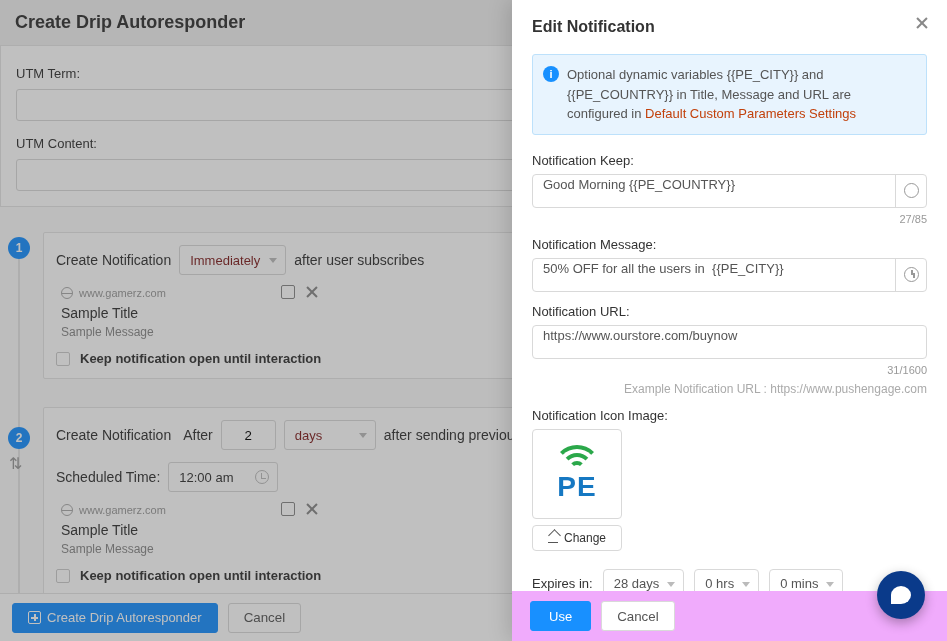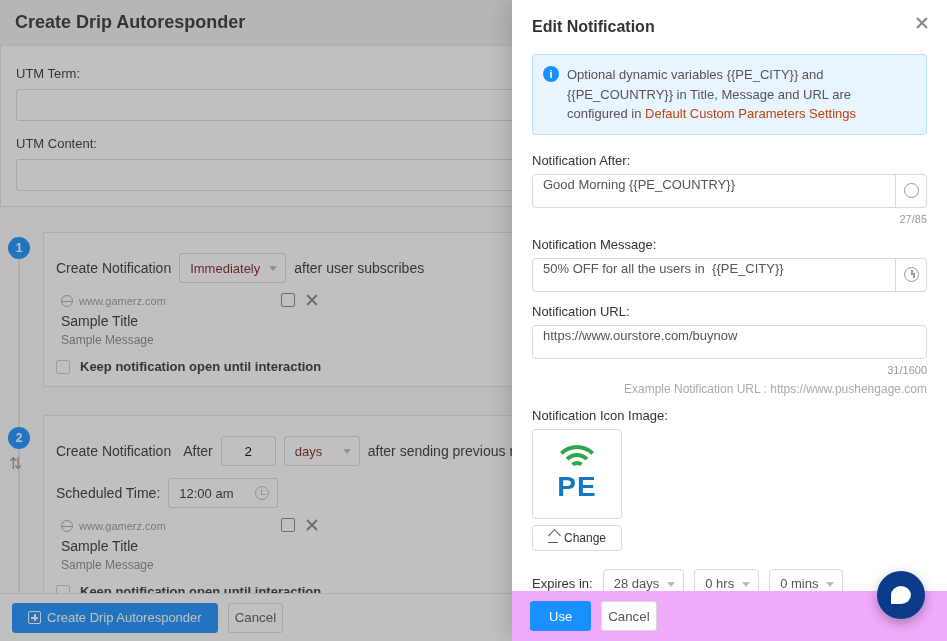--- a/index.html
+++ b/index.html
@@ -12,21 +12,21 @@
   .utm-block { padding: 5px 15px 15px 15px; background: #fff; margin-bottom: 25px; border: 1px solid #e5e5e5; border-top: none; }
   .utm-label { font-size: 13px; margin: 15px 0 8px 0; }
   .utm-input { width: 100%; height: 32px; border: 1px solid #d9d9d9; border-radius: 3px; background: #fff; padding: 0 10px; }
 
   .timeline { position: relative; margin: 0 15px; padding-left: 28px; }
   .timeline::before { content: ""; position: absolute; left: 3px; top: 20px; bottom: -50px; width: 2px; background: #e5e5e5; }
   .step-bubble { position: absolute; left: -7px; width: 22px; height: 22px; border-radius: 50%; background: #1890ff; color: #fff; font-size: 12px; font-weight: 600; display: flex; align-items: center; justify-content: center; }
   .step-swap { position: absolute; left: -6px; color: #999; font-size: 16px; }
 
   .notif-card { background: #fff; border: 1px solid #e5e5e5; border-radius: 2px; padding: 12px; margin-bottom: 28px; position: relative; }
-  .card-head { display: flex; align-items: center; gap: 8px; margin-bottom: 12px; flex-wrap: wrap; margin-top: 8px; }
+  .card-head { display: flex; align-items: center; gap: 8px; margin-bottom: 12px; flex-wrap: wrap; }
   .card-head-txt { font-size: 14px; }
   .mini-select { height: 30px; border: 1px solid #d9d9d9; border-radius: 3px; padding: 0 25px 0 10px; background: #fff; display: inline-flex; align-items: center; gap: 6px; color: #7f1d1d; position: relative; }
   .chev { width: 0; height: 0; border-left: 4px solid transparent; border-right: 4px solid transparent; border-top: 5px solid #bbb; display: inline-block; position: absolute; right: 8px; top: 50%; margin-top: -2px; }
   .mini-input { width: 55px; height: 30px; border: 1px solid #d9d9d9; border-radius: 3px; text-align: center; background: #fff; }
   .time-input { height: 30px; border: 1px solid #d9d9d9; border-radius: 3px; padding: 0 28px 0 10px; width: 110px; position: relative; display: inline-flex; align-items: center; }
   .clock { position: absolute; right: 8px; top: 50%; transform: translateY(-50%); width: 14px; height: 14px; border: 1px solid #bbb; border-radius: 50%; }
   .clock::after { content: ""; position: absolute; left: 50%; top: 50%; width: 4px; height: 5px; border-left: 1px solid #bbb; border-bottom: 1px solid #bbb; transform: translate(-1px,-4px); }
 
   .notif-body { position: relative; padding-left: 5px; }
   .notif-site { display: flex; align-items: center; gap: 6px; color: #999; font-size: 11px; margin-bottom: 6px; }
@@ -44,21 +44,21 @@
   .pe-txt { font-family: Arial, sans-serif; font-weight: 700; color: #1678c2; font-size: 17px; letter-spacing: 1px; }
   .keep-open { display: flex; align-items: center; gap: 10px; margin-top: 12px; }
   .checkbox { width: 14px; height: 14px; border: 1px solid #ccc; background: #fff; border-radius: 2px; }
   .keep-txt { font-weight: 600; font-size: 13px; }
 
   .footer-bar { position: absolute; left: 0; bottom: 0; width: 512px; height: 48px; background: #fff; border-top: 1px solid #e5e5e5; display: flex; align-items: center; padding: 0 12px; gap: 10px; }
   .btn-primary { background: #1890ff; color: #fff; border: 1px solid #1890ff; border-radius: 3px; height: 30px; padding: 0 15px; display: inline-flex; align-items: center; gap: 6px; font-size: 13px; cursor: pointer; }
   .plus-square { width: 13px; height: 13px; border: 1.5px solid #fff; border-radius: 2px; position: relative; }
   .plus-square::before { content: ""; position: absolute; left: 5px; top: 2px; width: 1.5px; height: 7px; background: #fff; }
   .plus-square::after { content: ""; position: absolute; top: 5px; left: 2px; height: 1.5px; width: 7px; background: #fff; }
-  .btn-default { background: #fff; color: #555; border: 1px solid #d9d9d9; border-radius: 3px; height: 30px; padding: 0 6px; cursor: pointer; }
+  .btn-default { background: #fff; color: #555; border: 1px solid #d9d9d9; border-radius: 3px; height: 30px; padding: 0 15px; cursor: pointer; }
 
   
   .drawer { position: absolute; right: 0; top: 0; width: 435px; height: 641px; background: #fff; z-index: 10; box-shadow: -4px 0 20px rgba(0,0,0,0.15); overflow-y: auto; padding: 18px 20px 70px 20px; }
   .drawer-title { font-size: 16px; font-weight: 600; margin-bottom: 18px; }
   .drawer-close { position: absolute; right: 18px; top: 16px; cursor: pointer; color: #aaa; }
   .info-banner { background: #e8f4fe; border: 1px solid #bde1fb; border-radius: 3px; padding: 10px 12px 10px 34px; position: relative; font-size: 13px; color: #555; margin-bottom: 18px; line-height: 1.5; }
   .info-icon { position: absolute; left: 10px; top: 11px; width: 16px; height: 16px; background: #1890ff; border-radius: 50%; color: #fff; font-size: 11px; font-weight: 700; display: flex; align-items: center; justify-content: center; }
   .info-link { color: #c2410c; }
 
   .field-label { font-size: 13px; margin: 12px 0 6px 0; }
@@ -135,21 +135,21 @@
       </div>
     </div>
 
     <div class="step-bubble" style="top:195px;">2</div>
     <div class="step-swap" style="top:222px;">⇅</div>
     <div class="notif-card">
       <div class="card-head">
         <span class="card-head-txt">Create Notification</span>
         <span class="card-head-txt" style="margin-left:4px;">After</span>
         <input class="mini-input" value="2" style="">
-        <span class="mini-select" style="width:76px;">
+        <span class="mini-select" style="width:92px;">
           <span>days</span>
           <span class="chev"></span>
         </span>
         <span class="card-head-txt">after sending previous notification</span>
       </div>
       <div class="card-head">
         <span class="card-head-txt">Scheduled Time:</span>
         <span class="time-input">
           <span>12:00 am</span>
           <span class="clock"></span>
@@ -195,21 +195,21 @@
 <div class="drawer">
   <div class="drawer-title">Edit Notification</div>
   <span class="drawer-close x"></span>
 
   <div class="info-banner">
     <span class="info-icon">i</span>
     <span>Optional dynamic variables {{PE_CITY}} and {{PE_COUNTRY}} in Title, Message and URL are configured in </span>
     <span class="info-link">Default Custom Parameters Settings</span>
   </div>
 
-  <div class="field-label">Notification After:</div>
+  <div class="field-label">Notification Keep:</div>
   <div class="d-input-wrap">
     <input class="d-input" value="Good Morning {{PE_COUNTRY}}" style="">
     <span class="d-addon">
         <span class="smiley"></span>
       </span>
   </div>
   <div class="counter">27/85</div>
 
   <div class="field-label">Notification Message:</div>
   <div class="d-input-wrap">

